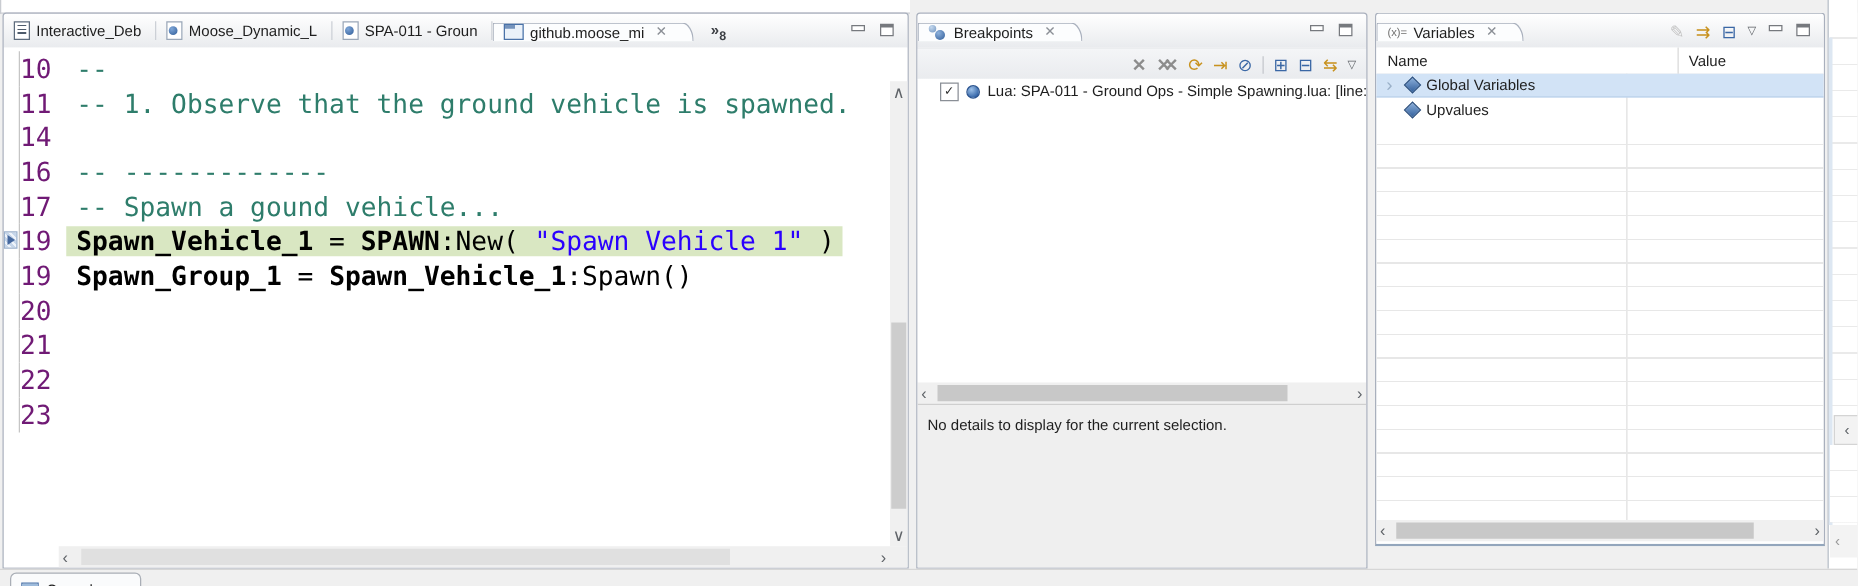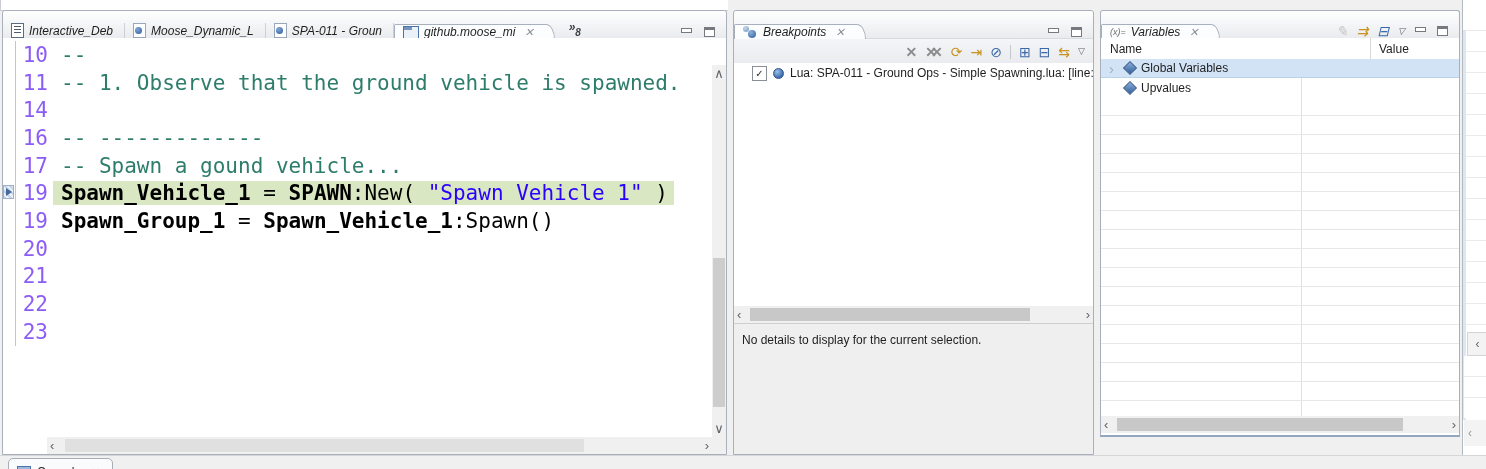--- a/index.html
+++ b/index.html
@@ -4,21 +4,21 @@
 <style>
   html,body{margin:0;padding:0;background:#f0f0f0;}
   .screen{position:relative;width:1486px;height:469px;overflow:hidden;background:#f0f0f0;
     font-family:"Liberation Sans",sans-serif;font-size:12px;color:#1e1e1e;}
   .panel{position:absolute;background:#fff;border:1px solid #a9b0bd;border-radius:3px 3px 0 0;box-sizing:border-box;overflow:hidden;}
 
   
   .top-sliver{position:absolute;left:0;top:0;width:727px;height:10px;background:#fff;border-bottom:1px solid #c9ccd1;border-left:1px solid #c9ccd1;}
 
   
-  .tabrow{height:27px;display:flex;align-items:flex-end;background:linear-gradient(#ffffff,#e9ebee);border-bottom:1px solid #d7dade;border-radius:3px 3px 0 0;font-style:italic;}
+  .tabrow{height:27px;display:flex;align-items:center;background:linear-gradient(#ffffff,#e9ebee);border-bottom:1px solid #d7dade;border-radius:3px 3px 0 0;}
   .etab,.vtab{display:flex;align-items:center;gap:5px;padding:0 11px 0 8px;border-right:1px solid #ccd0d6;color:#1e1e1e;white-space:nowrap;cursor:default;}
   .etab.active,.vtab.active{background:#fcfdfe;border:1px solid #a9b0bd;border-bottom:0;border-top-left-radius:3px;border-top-right-radius:16px 26px;padding-right:20px;margin-bottom:-1px;}
   .closex{color:#8b8f96;font-size:11px;margin-left:4px;}
   .more-tabs{display:flex;align-items:flex-start;margin-left:14px;padding-top:3px;font-weight:bold;color:#3c3f44;}
   .more-tabs .mnum{font-size:10px;margin-top:7px;}
   .winbtns{margin-left:auto;display:flex;align-items:center;gap:10px;padding:0 10px 0 6px;}
   .btn-min,.btn-max{width:13px;height:11px;position:relative;cursor:default;}
   .btn-min::before{content:"";position:absolute;left:1px;right:1px;top:1px;height:3px;border:1px solid #76797e;background:#fff;}
   .btn-max::before{content:"";position:absolute;inset:0 1px 1px 1px;border:1px solid #76797e;border-top:3px solid #76797e;background:#fff;}
 
@@ -55,21 +55,21 @@
   
   .editor-panel{left:2px;top:10px;width:725px;height:445px;}
   .editor-body{position:absolute;left:0;top:27px;right:0;bottom:0;background:#fff;}
   .code-area{position:absolute;left:0;top:0;right:14px;bottom:17px;overflow:hidden;padding-top:3px;
     font-family:"DejaVu Sans Mono",monospace;font-size:21px;}
   .code-line{height:27.7px;display:flex;align-items:center;white-space:pre;}
   .annot{width:12px;align-self:stretch;border-right:1px solid #c5c5c5;position:relative;flex:none;}
   .ip{position:absolute;left:0;top:6px;width:11px;height:14px;border:1px solid #9ab0cc;box-sizing:border-box;
     background:repeating-linear-gradient(45deg,#c6d6ea 0 2px,#eef3fa 2px 4px);}
   .ip::after{content:"";position:absolute;left:2px;top:2px;border-top:4px solid transparent;border-bottom:4px solid transparent;border-left:6px solid #44679e;}
-  .lnum{width:32px;text-align:right;padding-right:5px;color:#8b5cf6;flex:none;}
+  .lnum{width:32px;padding-right:5px;color:#701a75;flex:none;}
   .lcontent{padding:0 6px 0 8px;}
   .lcontent.hlbg{background:#d9e7c2;}
   .seg.comment{color:#2e7d6b;}
   .seg.string{color:#2a00ff;}
   .seg.plain{color:#000;}
   .seg.global{color:#000;font-weight:bold;}
 
   
   .sarrow{color:#5f6368;font-size:13px;line-height:1;text-align:center;flex:none;cursor:default;}
   .vscroll{position:absolute;right:0;top:27px;bottom:17px;width:14px;background:#f0f0f0;display:flex;flex-direction:column;align-items:center;justify-content:space-between;padding:2px 0;box-sizing:border-box;}
@@ -83,21 +83,21 @@
   
   .bp-panel{left:733px;top:10px;width:361px;height:445px;}
   .bp-list{position:absolute;left:0;top:52px;right:0;height:243px;background:#fff;}
   .bp-row{display:flex;align-items:center;gap:6px;height:20px;padding-left:18px;white-space:nowrap;overflow:hidden;}
   .bp-hscroll{left:0;right:0;top:295px;}
   .bp-hscroll .hthumb{left:16px;width:280px;background:#c8c8c8;}
   .bp-details{position:absolute;left:0;top:312px;right:0;bottom:0;background:#efefef;border-top:1px solid #cfcfcf;padding:9px 8px;box-sizing:border-box;color:#1e1e1e;}
 
   
   .var-panel{left:1100px;top:10px;width:360px;height:427px;border-bottom:2px solid #93a6bc;}
-  .var-head{position:absolute;left:0;top:27px;right:0;height:21px;background:#fff;border-bottom:1px solid #d9d9d9;display:flex;align-items:center;gap:28px;}
+  .var-head{position:absolute;left:0;top:27px;right:0;height:21px;background:#fff;border-bottom:1px solid #d9d9d9;display:flex;align-items:center;}
   .var-col-name{padding-left:9px;width:191px;flex:none;}
   .var-col-value{padding-left:8px;border-left:1px solid #d9d9d9;flex:1;align-self:stretch;display:flex;align-items:center;margin-left:41px;}
   .var-rows{position:absolute;left:0;top:48px;right:0;}
   .var-row{height:19px;display:flex;align-items:center;gap:6px;padding-left:8px;position:relative;z-index:1;}
   .var-row.selected{background:#d2e3f6;border-bottom:1px solid #bcd2ea;box-sizing:border-box;}
   .var-chev{color:#9ab0c8;font-size:15px;line-height:1;width:10px;flex:none;}
   .var-grid{position:absolute;left:0;top:86px;right:0;height:319px;
     background:repeating-linear-gradient(to bottom,transparent 0 18px,#e7e7e7 18px 19px);}
   .var-vline{position:absolute;left:200px;top:48px;height:357px;width:1px;background:#e0e0e0;}
   .var-hscroll{left:0;right:0;top:405px;}

